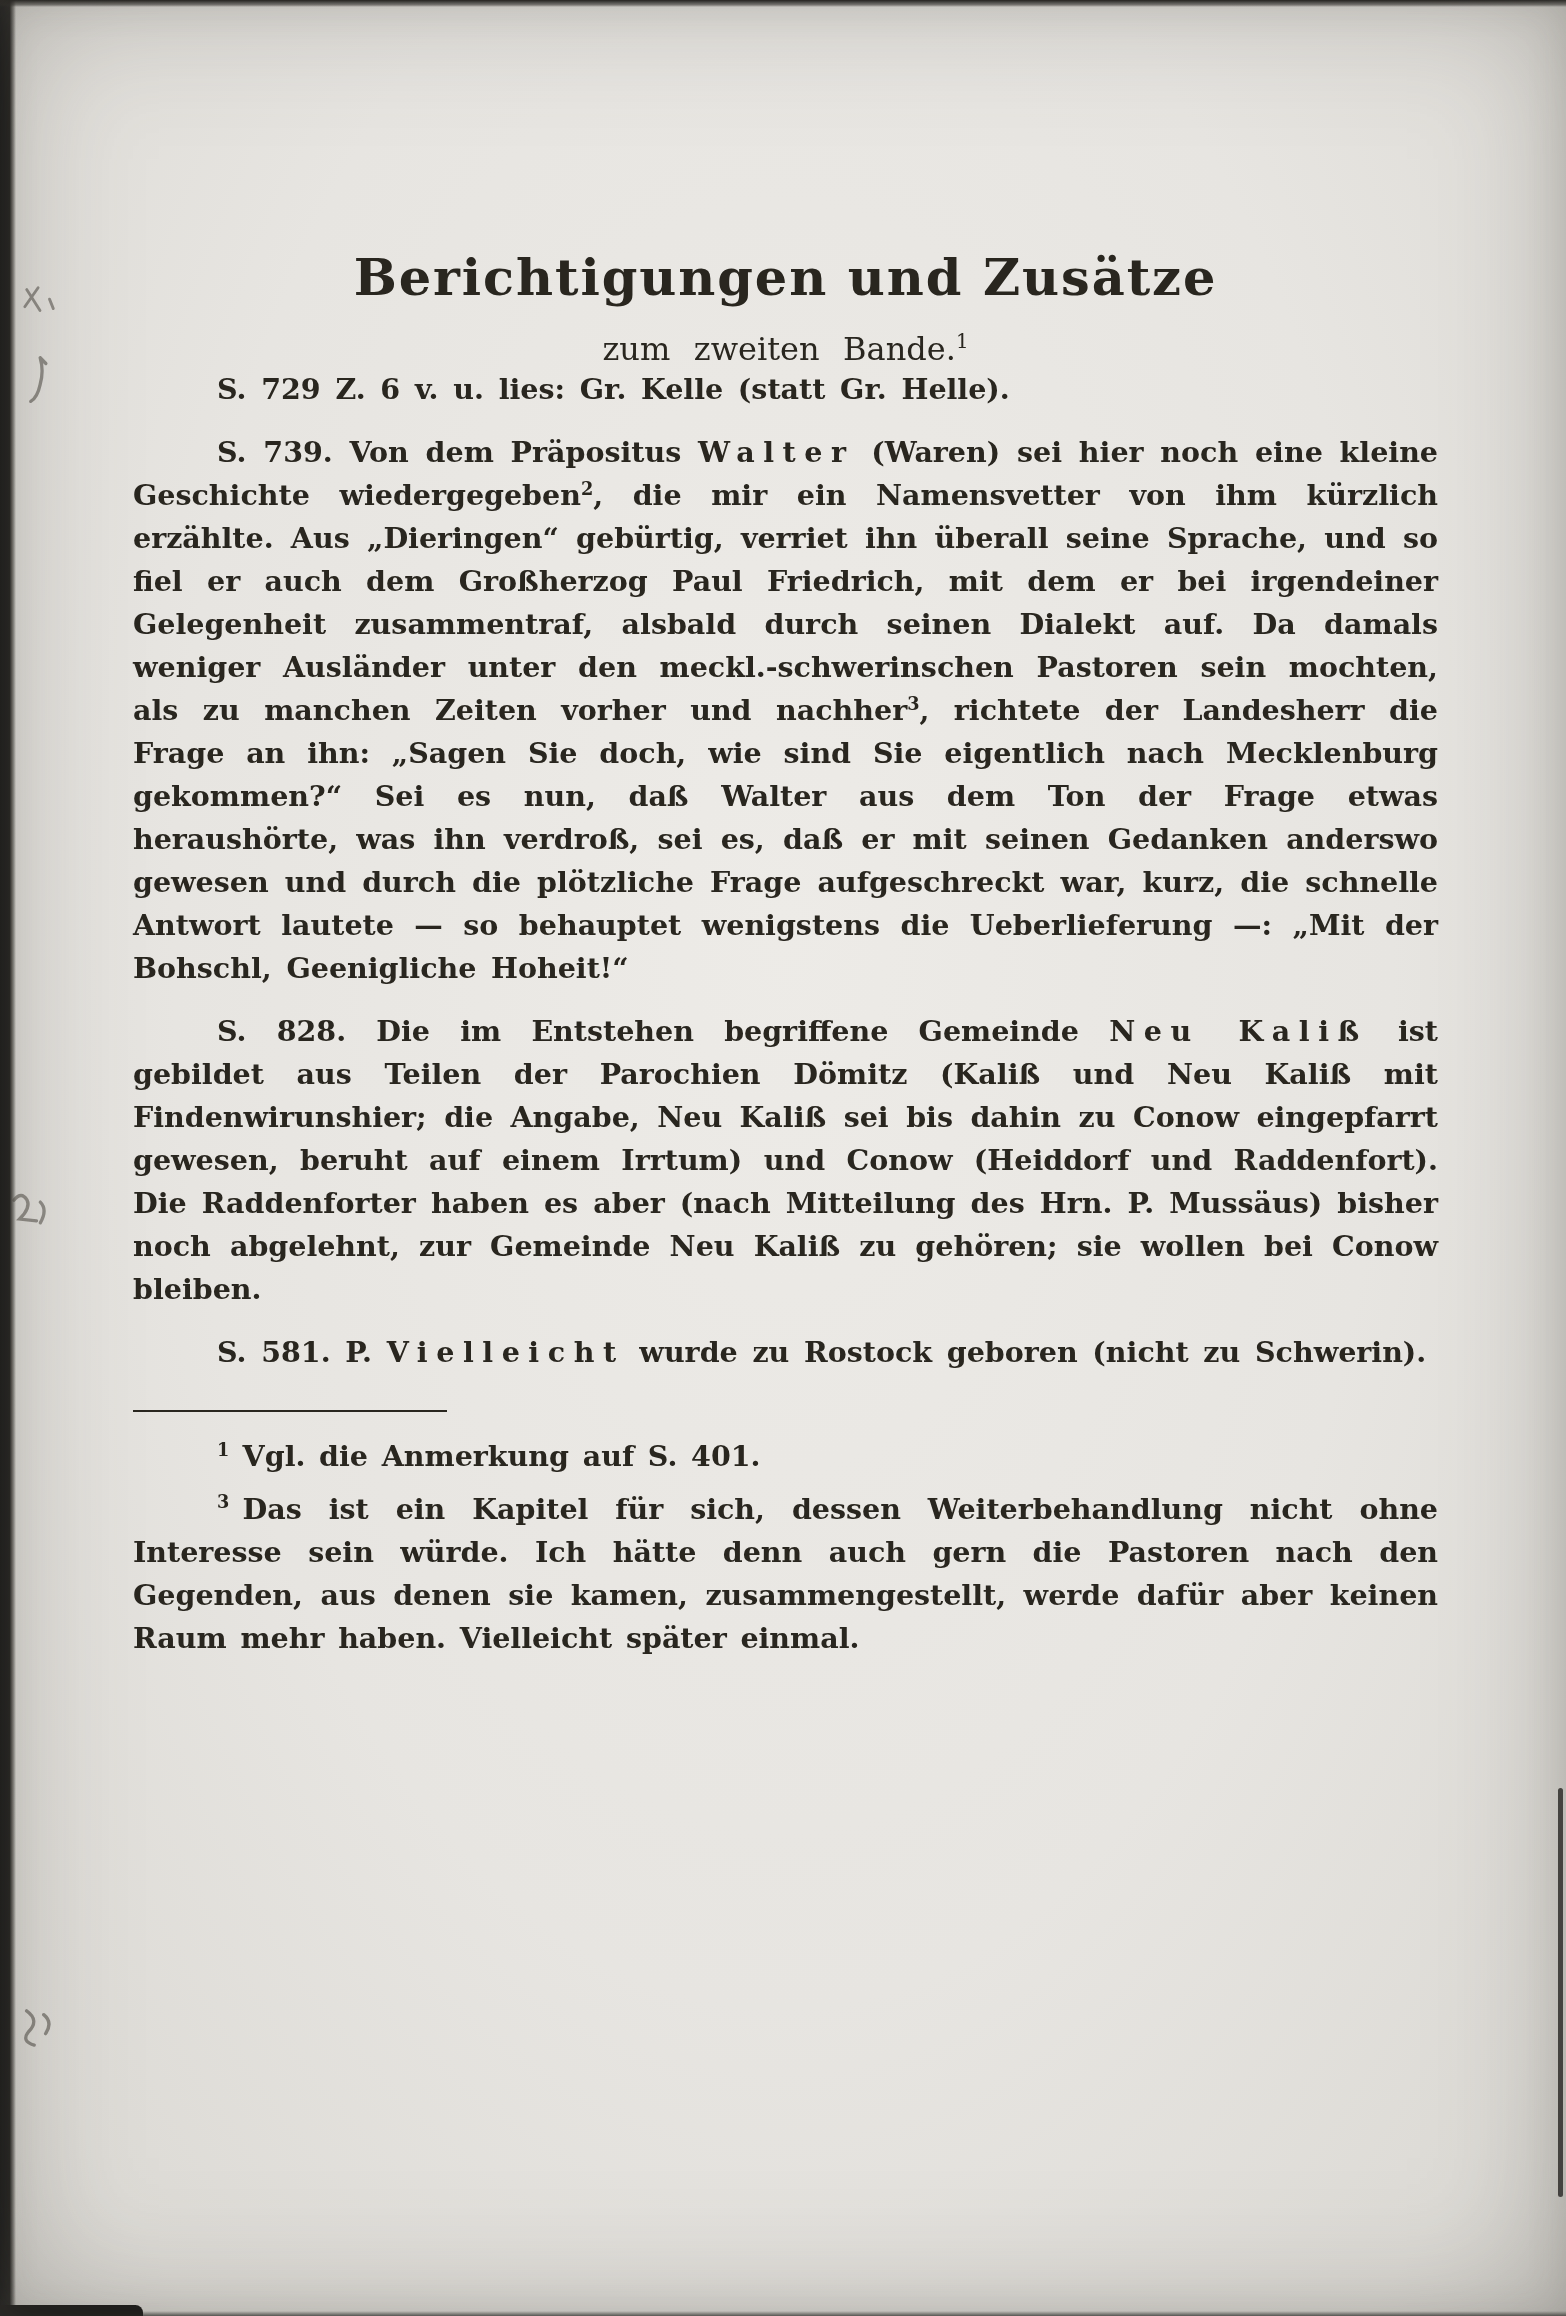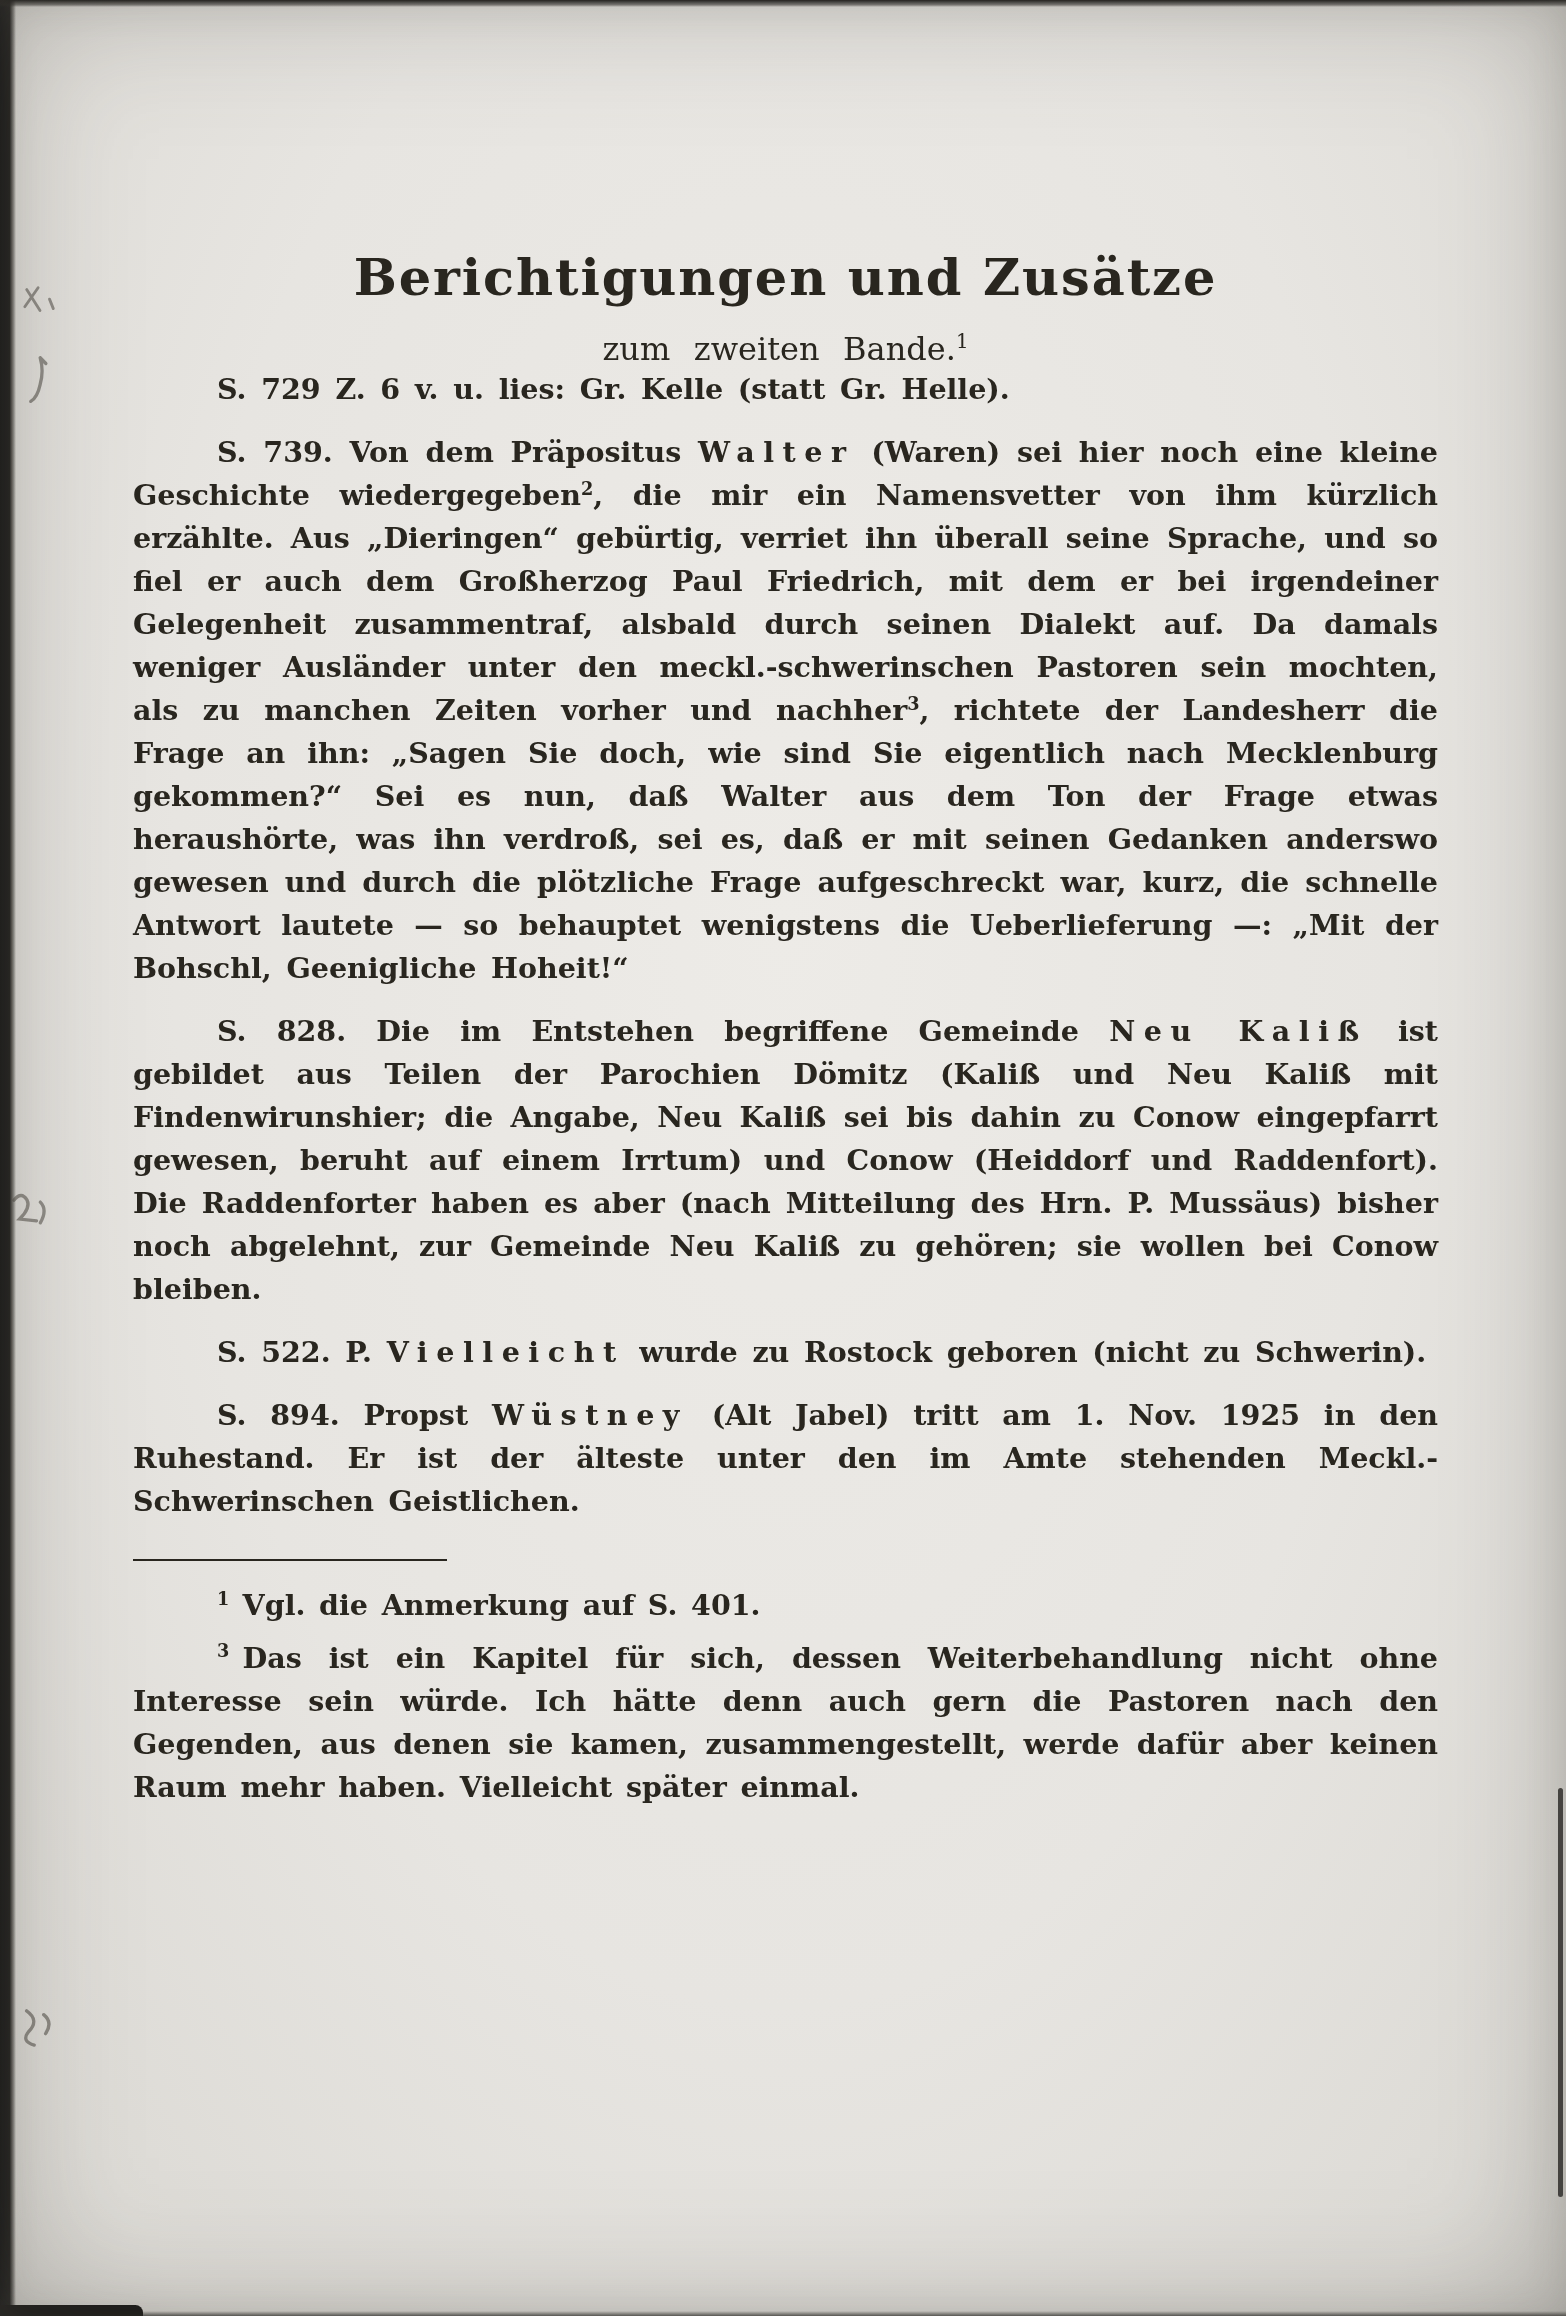--- a/index.html
+++ b/index.html
@@ -97,22 +97,21 @@
     <h1 class="title">Berichtigungen und Zusätze</h1>
 
     <div class="subtitle">
       <span>zum zweiten Bande.</span><sup>1</sup>
     </div>
 
     <div class="entries">
       <p class="entry"><span>S. 729 Z. 6 v. u. lies: Gr. Kelle (statt Gr. Helle).</span></p>
       <p class="entry"><span>S. 739. Von dem Präpositus </span><span class="sperr">Walter</span><span> (Waren) sei hier noch eine kleine Geschichte wiedergegeben</span><sup>2</sup><span>, die mir ein Namensvetter von ihm kürzlich erzählte. Aus „Dieringen“ gebürtig, verriet ihn überall seine Sprache, und so fiel er auch dem Großherzog Paul Friedrich, mit dem er bei irgendeiner Gelegenheit zusammentraf, alsbald durch seinen Dialekt auf. Da damals weniger Ausländer unter den meckl.-schwerinschen Pastoren sein mochten, als zu manchen Zeiten vorher und nachher</span><sup>3</sup><span>, richtete der Landesherr die Frage an ihn: „Sagen Sie doch, wie sind Sie eigentlich nach Mecklenburg gekommen?“ Sei es nun, daß Walter aus dem Ton der Frage etwas heraushörte, was ihn verdroß, sei es, daß er mit seinen Gedanken anderswo gewesen und durch die plötzliche Frage aufgeschreckt war, kurz, die schnelle Antwort lautete — so behauptet wenigstens die Ueberlieferung —: „Mit der Bohschl, Geenigliche Hoheit!“</span></p>
       <p class="entry"><span>S. 828. Die im Entstehen begriffene Gemeinde </span><span class="sperr">Neu Kaliß</span><span> ist gebildet aus Teilen der Parochien Dömitz (Kaliß und Neu Kaliß mit Findenwirunshier; die Angabe, Neu Kaliß sei bis dahin zu Conow eingepfarrt gewesen, beruht auf einem Irrtum) und Conow (Heiddorf und Raddenfort). Die Raddenforter haben es aber (nach Mitteilung des Hrn. P. Mussäus) bisher noch abgelehnt, zur Gemeinde Neu Kaliß zu gehören; sie wollen bei Conow bleiben.</span></p>
-      <p class="entry"><span>S. 522. P. </span><span class="sperr">Vielleicht</span><span> wurde zu Rostock geboren (nicht zu Schwerin).</span></p>
-      <p class="entry"><span>S. 894. Propst </span><span class="sperr">Wüstney</span><span> (Alt Jabel) tritt am 1. Nov. 1925 in den Ruhestand. Er ist der älteste unter den im Amte stehenden Meckl.-Schwerinschen Geistlichen.</span></p>
+      <p class="entry"><span>S. 581. P. </span><span class="sperr">Vielleicht</span><span> wurde zu Rostock geboren (nicht zu Schwerin).</span></p>
     </div>
 
     <div class="footnote-sep"></div>
 
     <div>
       <p class="footnote"><sup>1</sup><span>Vgl. die Anmerkung auf S. 401.</span></p>
       <p class="footnote"><sup>3</sup><span>Das ist ein Kapitel für sich, dessen Weiterbehandlung nicht ohne Interesse sein würde. Ich hätte denn auch gern die Pastoren nach den Gegenden, aus denen sie kamen, zusammengestellt, werde dafür aber keinen Raum mehr haben. Vielleicht später einmal.</span></p>
     </div>
 
   </div>

